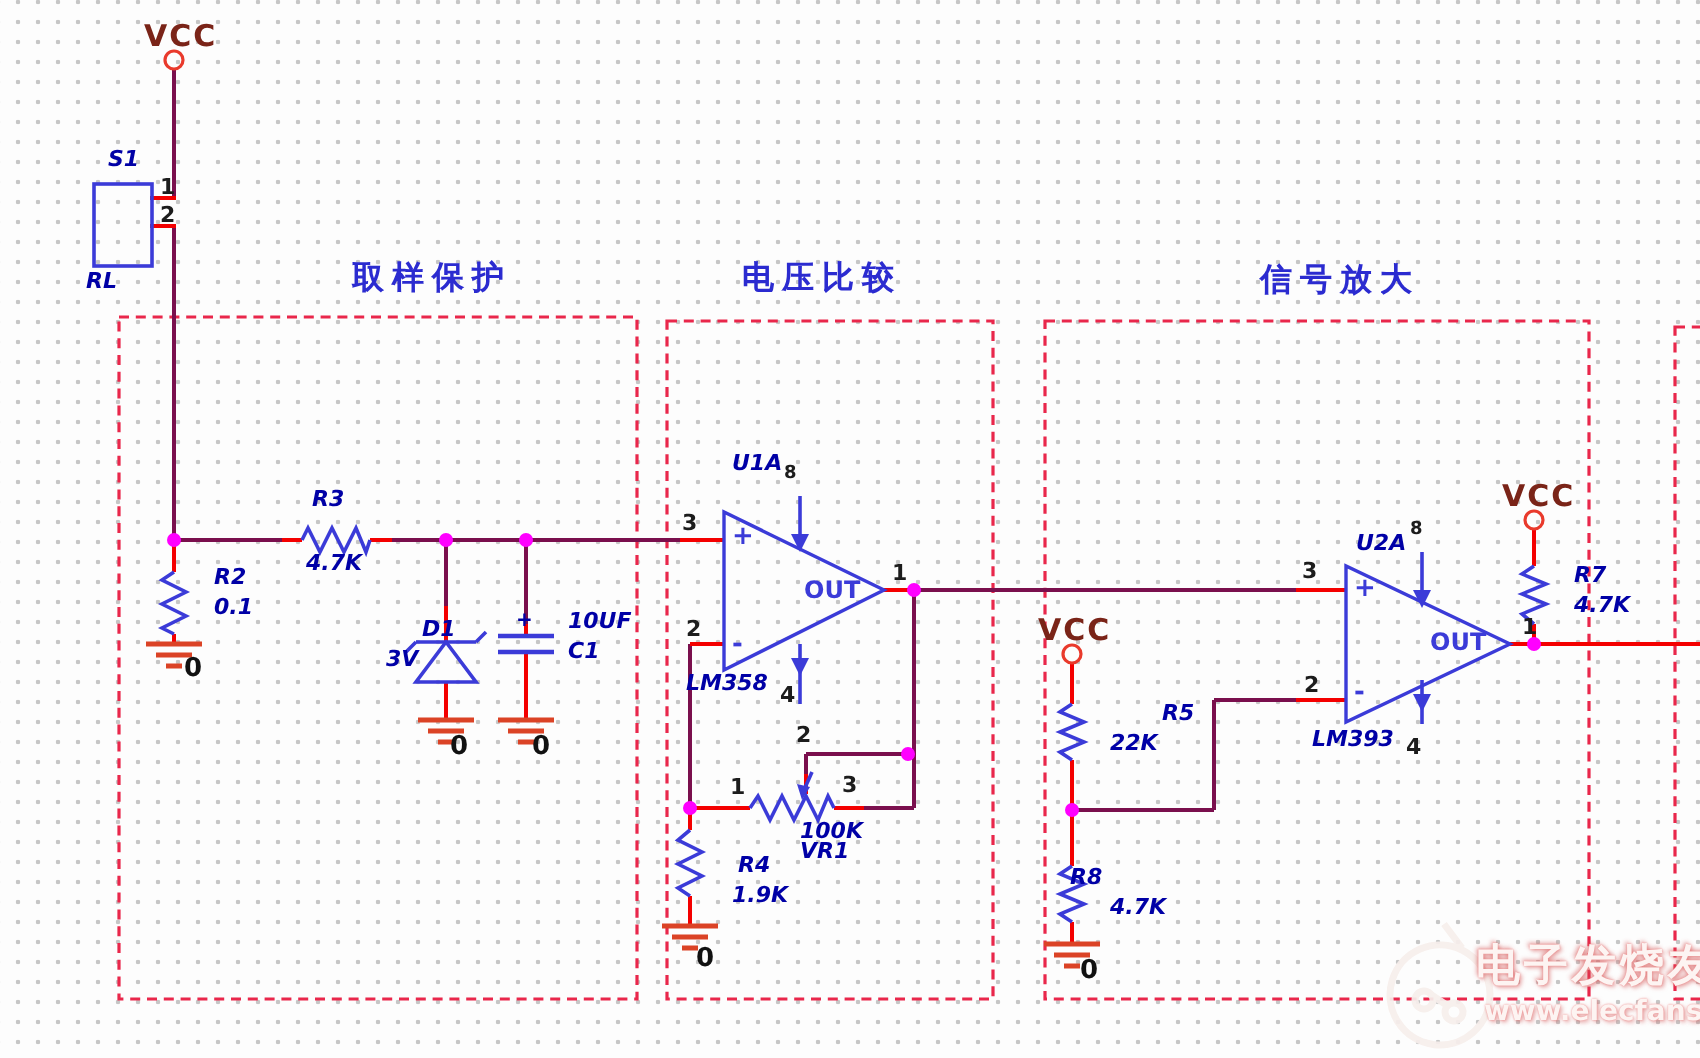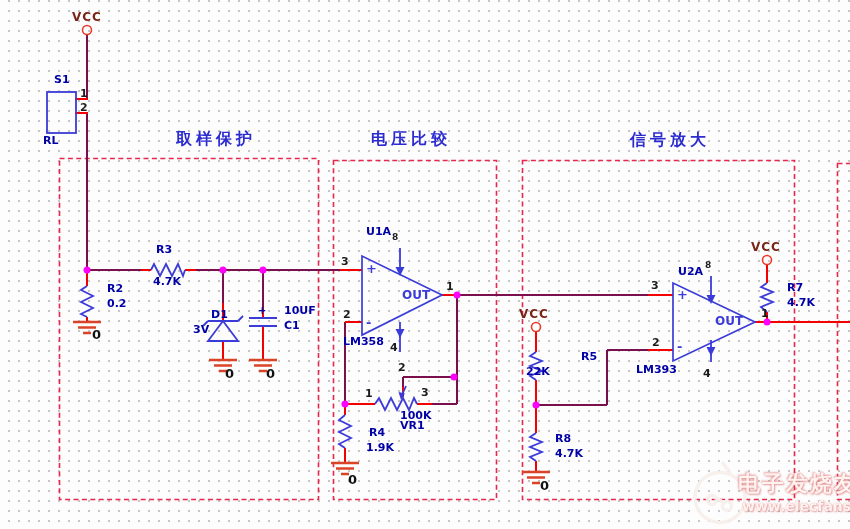--- a/index.html
+++ b/index.html
@@ -5,24 +5,24 @@
   html,body{margin:0;padding:0;background:#fff;}
   #canvas{
     position:relative;width:850px;height:529px;overflow:hidden;
     background-color:#fdfdfd;
     background-image:radial-gradient(circle,#c6c6c6 1px,rgba(0,0,0,0) 1.3px);
     background-size:10px 10px;background-position:4px 6px;
     font-family:"DejaVu Sans","Liberation Sans",sans-serif;
   }
   #canvas svg{position:absolute;left:0;top:0;}
   .t{position:absolute;white-space:nowrap;line-height:1;}
-  .lbl{color:#0000a6;font-size:11px;font-weight:bold;}
+  .lbl{color:#0000a6;font-size:11px;font-weight:bold;font-style:italic;}
   .pin{color:#1c1c1c;font-size:11px;font-weight:bold;}
   .gnd0{color:#111;font-size:13px;font-weight:bold;}
-  .vcc{color:#7a2418;font-size:12px;font-weight:bold;letter-spacing:1px;text-align:right;}
+  .vcc{color:#7a2418;font-size:15px;font-weight:bold;letter-spacing:1px;text-align:right;}
   .title{color:#2b2bd0;font-size:16px;font-weight:bold;letter-spacing:4px;}
   .opsign{color:#3b3bd8;font-size:13px;font-weight:bold;}
   .sup{color:#1c1c1c;font-size:9px;font-weight:bold;}
   .plus-small{color:#0000a6;font-size:10px;font-weight:bold;}
   .wm-brand{color:#fdf4f2;font-size:22px;font-weight:bold;letter-spacing:2px;
     text-shadow:0 0 1px #e88,1px 1px 2px rgba(210,80,80,.55),-1px -1px 2px rgba(210,80,80,.45);}
   .wm-url{color:#fdf4f2;font-size:14px;font-weight:bold;
     text-shadow:0 0 1px #e88,1px 1px 2px rgba(210,80,80,.55);}
 </style>
 </head>
@@ -180,21 +180,21 @@
   <span class="t gnd0" style="left:540px;top:479px">0</span>
 
   <span class="t lbl" style="left:54px;top:74px">S1</span>
   <span class="t lbl" style="left:43px;top:135px">RL</span>
   <span class="t pin" style="left:80px;top:88px">1</span>
   <span class="t pin" style="left:80px;top:102px">2</span>
 
   <span class="t lbl" style="left:156px;top:244px">R3</span>
   <span class="t lbl" style="left:153px;top:276px">4.7K</span>
   <span class="t lbl" style="left:107px;top:283px">R2</span>
-  <span class="t lbl" style="left:107px;top:298px">0.2</span>
+  <span class="t lbl" style="left:107px;top:298px">0.1</span>
 
   <span class="t lbl" style="left:211px;top:309px">D1</span>
   <span class="t lbl" style="left:193px;top:324px">3V</span>
   <span class="t plus-small" style="left:258px;top:306px">+</span>
   <span class="t lbl" style="left:284px;top:305px">10UF</span>
   <span class="t lbl" style="left:284px;top:320px">C1</span>
 
   <span class="t lbl" style="left:366px;top:226px">U1A</span>
   <span class="t sup" style="left:392px;top:233px">8</span>
   <span class="t pin" style="left:341px;top:256px">3</span>
@@ -208,32 +208,32 @@
 
   <span class="t pin" style="left:398px;top:362px">2</span>
   <span class="t pin" style="left:365px;top:388px">1</span>
   <span class="t pin" style="left:421px;top:387px">3</span>
   <span class="t lbl" style="left:400px;top:420px">VR1</span>
   <span class="t lbl" style="left:400px;top:410px">100K</span>
   <span class="t lbl" style="left:369px;top:427px">R4</span>
   <span class="t lbl" style="left:366px;top:442px">1.9K</span>
 
   <span class="t lbl" style="left:581px;top:351px">R5</span>
-  <span class="t lbl" style="left:526px;top:366px">22K</span>
-  <span class="t lbl" style="left:555px;top:433px">R8</span>
+  <span class="t lbl" style="left:555px;top:366px">22K</span>
+  <span class="t lbl" style="left:535px;top:433px">R8</span>
   <span class="t lbl" style="left:555px;top:448px">4.7K</span>
 
   <span class="t lbl" style="left:678px;top:266px">U2A</span>
   <span class="t sup" style="left:705px;top:261px">8</span>
   <span class="t pin" style="left:651px;top:280px">3</span>
   <span class="t opsign" style="left:677px;top:288px">+</span>
   <span class="t pin" style="left:652px;top:337px">2</span>
   <span class="t opsign" style="left:677px;top:340px">-</span>
   <span class="t opsign" style="left:715px;top:315px;font-size:12px">OUT</span>
-  <span class="t lbl" style="left:636px;top:364px">LM393</span>
+  <span class="t lbl" style="left:656px;top:364px">LM393</span>
   <span class="t pin" style="left:703px;top:368px">4</span>
   <span class="t pin" style="left:761px;top:308px">1</span>
 
   <span class="t lbl" style="left:787px;top:282px">R7</span>
   <span class="t lbl" style="left:787px;top:297px">4.7K</span>
 
   <span class="t wm-brand" style="left:738px;top:473px">电子发烧友</span>
   <span class="t wm-url" style="left:742px;top:499px">www.elecfans.com</span>
 
 </div>

